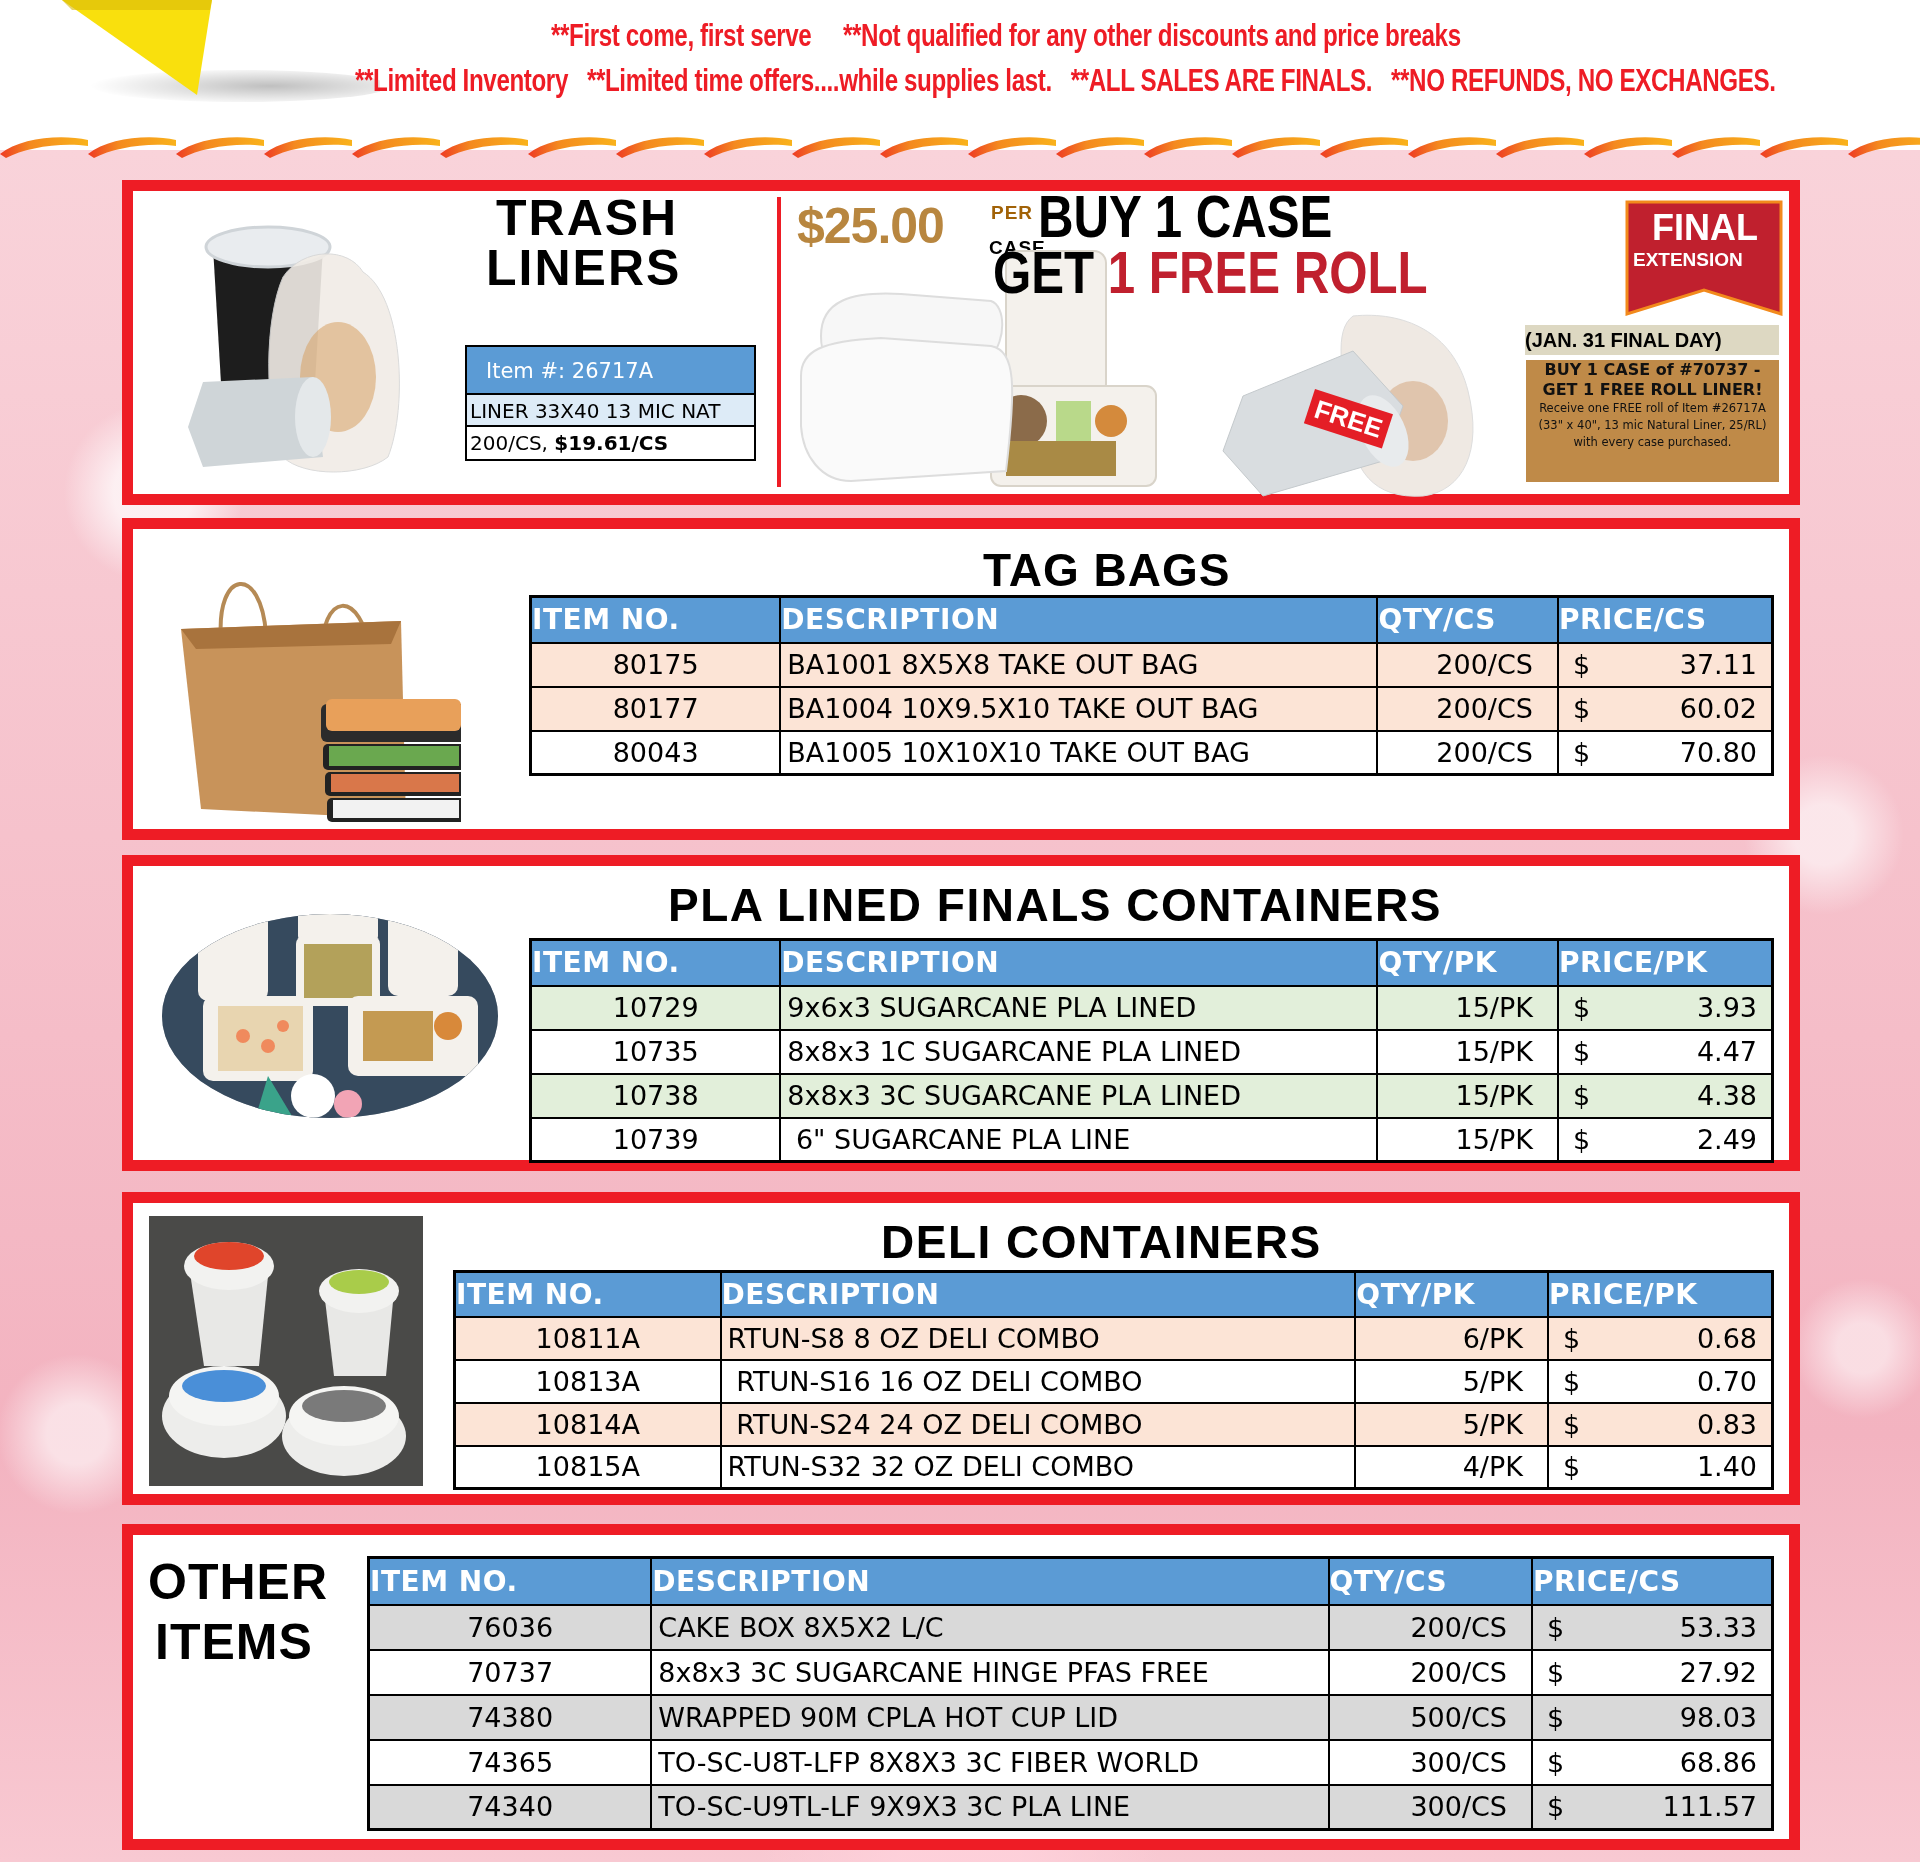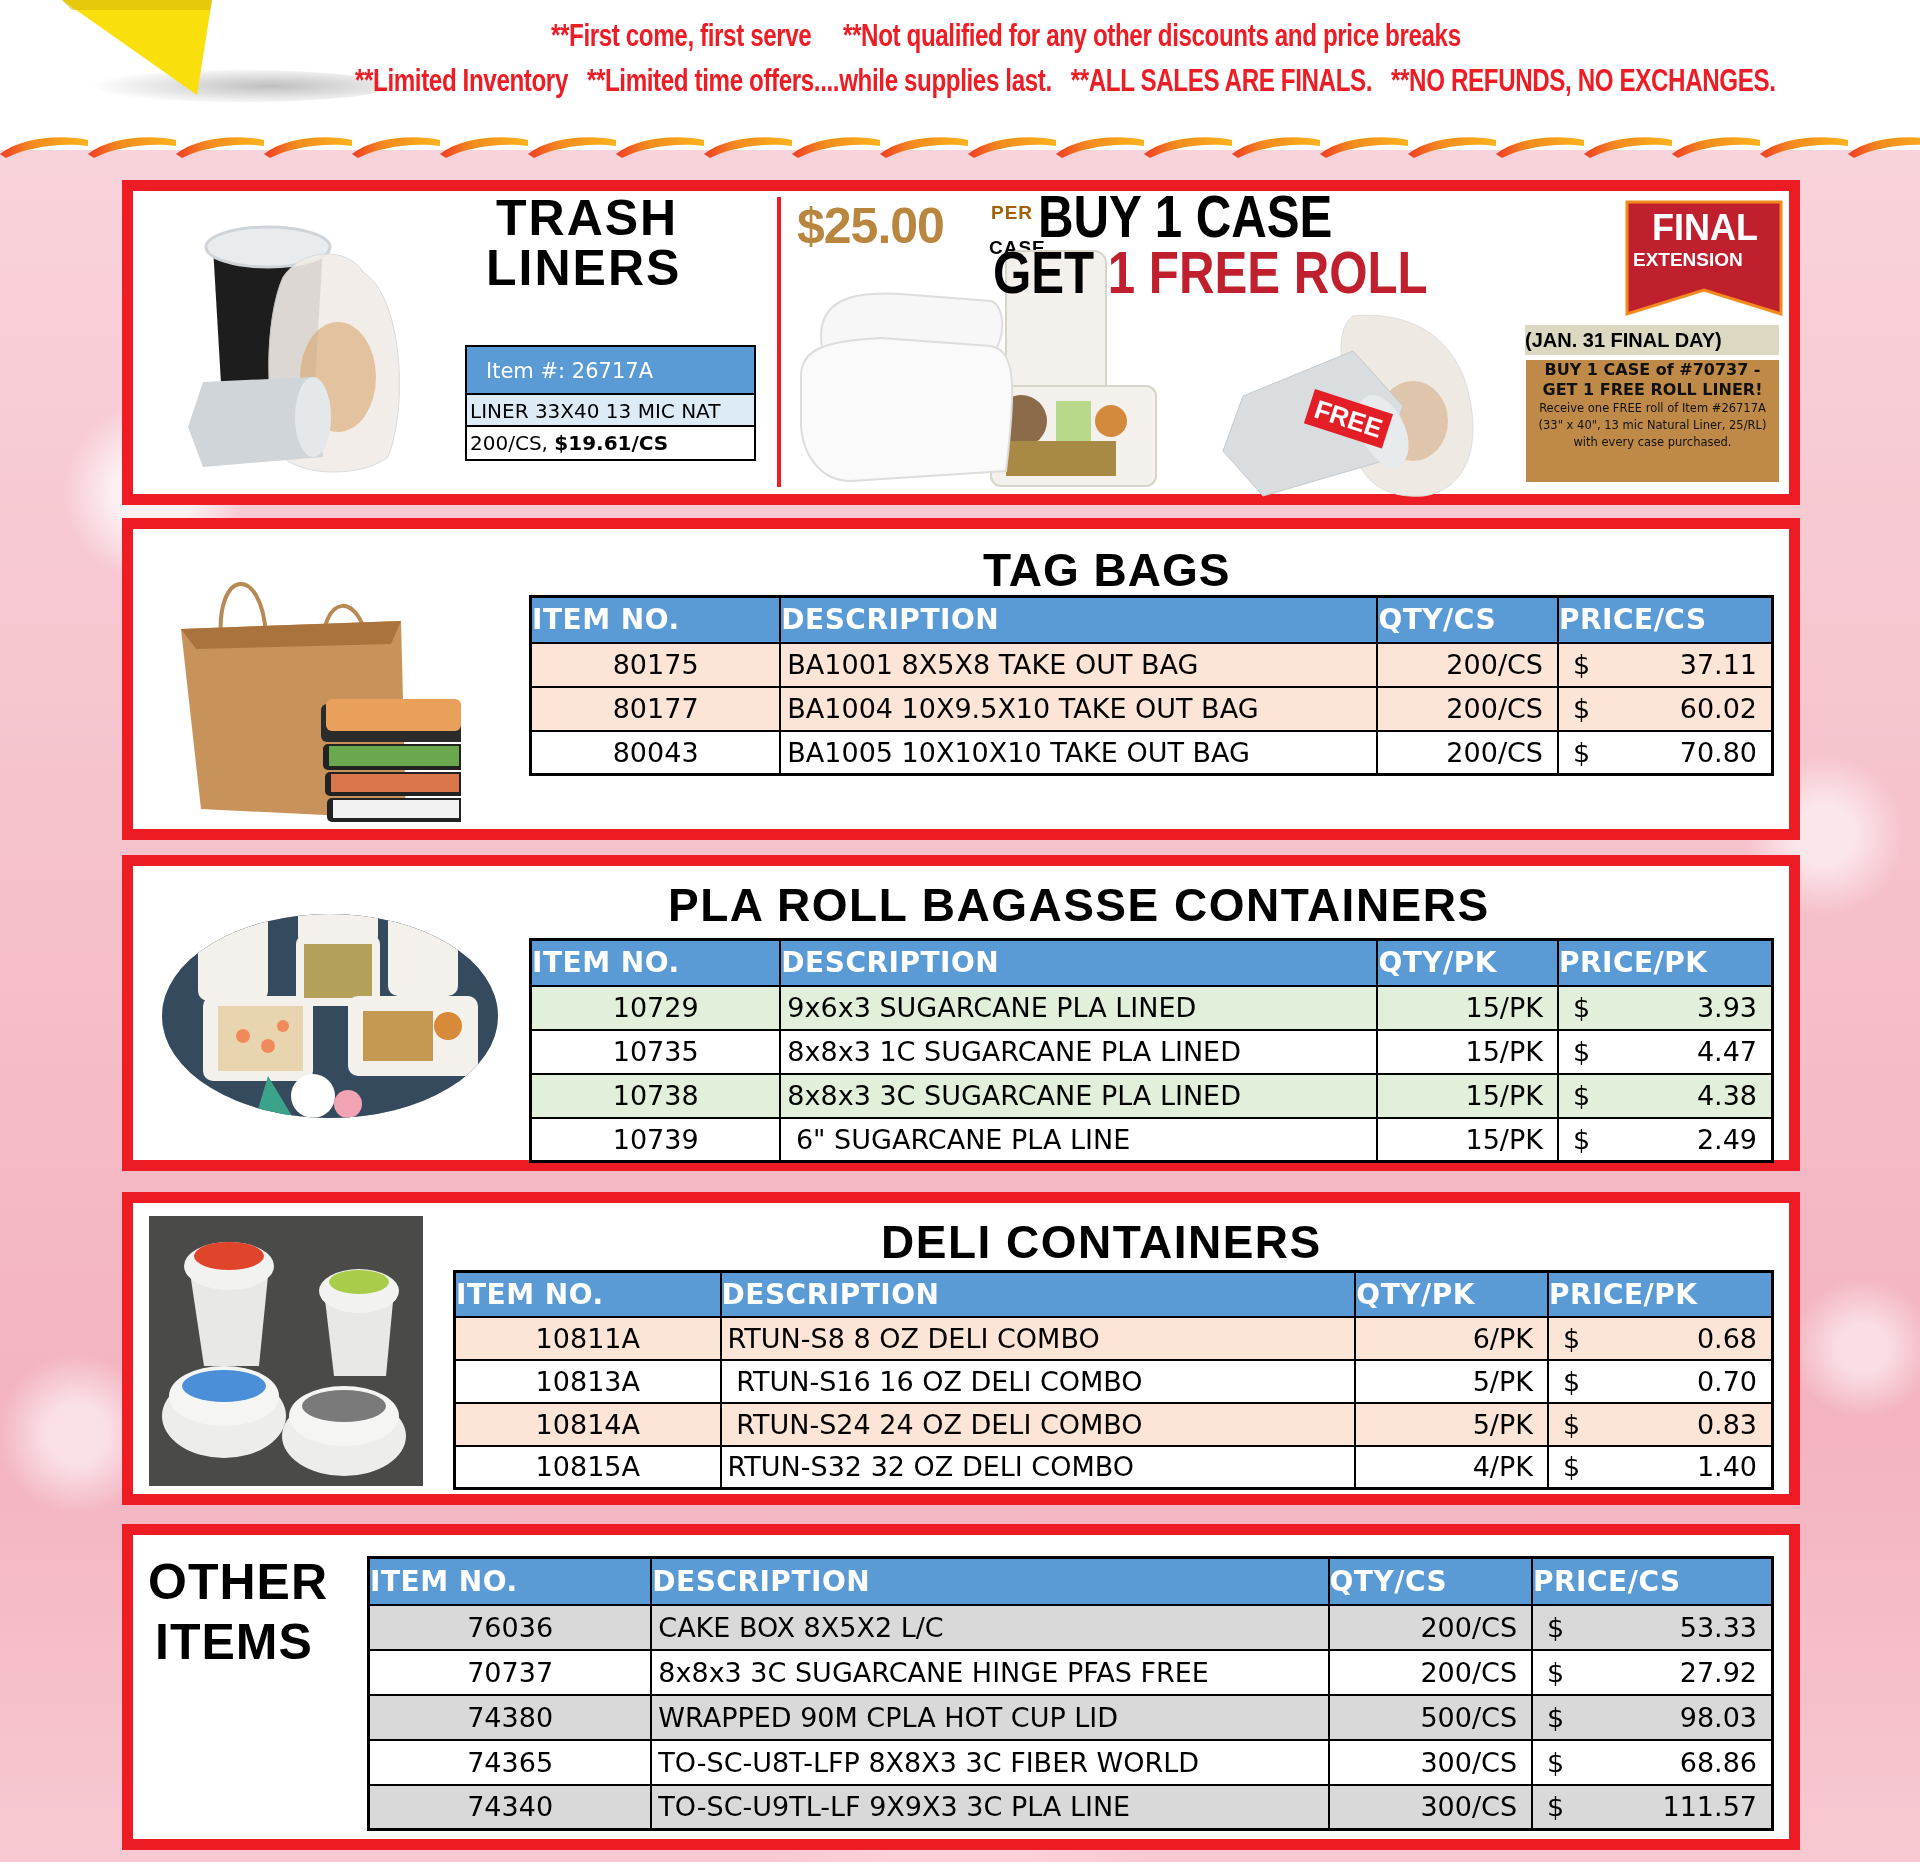--- a/index.html
+++ b/index.html
@@ -19,21 +19,21 @@
   .box{position:absolute;left:122px;width:1678px;border:11px solid #ee1c25;background:#fff}
   .t-title{position:absolute;font-family:"Liberation Sans",sans-serif;font-weight:bold;color:#000;white-space:nowrap;
     letter-spacing:1px}
   table.grid{position:absolute;border-collapse:collapse;font-family:"DejaVu Sans","Liberation Sans",sans-serif;
     border:3px solid #000}
   table.grid th{background:#5b9bd5;color:#fff;font-weight:bold;font-size:28px;border:2px solid #000;text-align:left;
     font-family:"DejaVu Sans",sans-serif;letter-spacing:.5px}
   table.grid td{font-size:27px;color:#000;border:2px solid #000;white-space:nowrap;overflow:hidden}
   td.c-item{text-align:center}
   td.c-desc{text-align:left;padding-left:6px}
-  td.c-qty{text-align:right;padding-right:14px}
+  td.c-qty{text-align:right;padding-right:24px}
   td.c-price{position:relative;text-align:right;padding-right:14px}
   td.c-price .cur{position:absolute;left:14px}
 </style>
 </head>
 <body>
 
 <div class="bg-pink"></div>
 
 <svg class="abs" style="left:0;top:0" width="380" height="110">
   <defs>
@@ -204,21 +204,21 @@
       <rect x="146" y="68" width="68" height="54" fill="#b3a15a"></rect>
       <rect x="230" y="30" width="70" height="90" rx="10" fill="#f4f1ec"></rect>
       <rect x="190" y="120" width="130" height="80" rx="10" fill="#f4f1ec"></rect>
       <rect x="205" y="135" width="70" height="50" fill="#c49a52"></rect>
       <circle cx="290" cy="150" r="14" fill="#d8893a"></circle>
       <circle cx="155" cy="220" r="22" fill="#fff"></circle>
         <circle cx="190" cy="228" r="14" fill="#f2a4b5"></circle>
       <path d="M110,200 L140,250 L95,250Z" fill="#3aa38a"></path>
     </g>
   </svg>
-  <div class="t-title" style="left:535px;top:14px;font-size:46px;line-height:50px;letter-spacing:1.5px">PLA ROLL BAGASSE CONTAINERS</div>
+  <div class="t-title" style="left:535px;top:14px;font-size:46px;line-height:50px;letter-spacing:1.5px">PLA LINED FINALS CONTAINERS</div>
   <table class="grid" style="left:396px;top:72px;width:1245px">
     <colgroup>
         <col style="width:251px">
         <col style="width:598px">
         <col style="width:181px">
         <col style="width:215px">
       </colgroup>
     <thead>
         <tr style="height:46px">
       <th>ITEM NO.</th>

